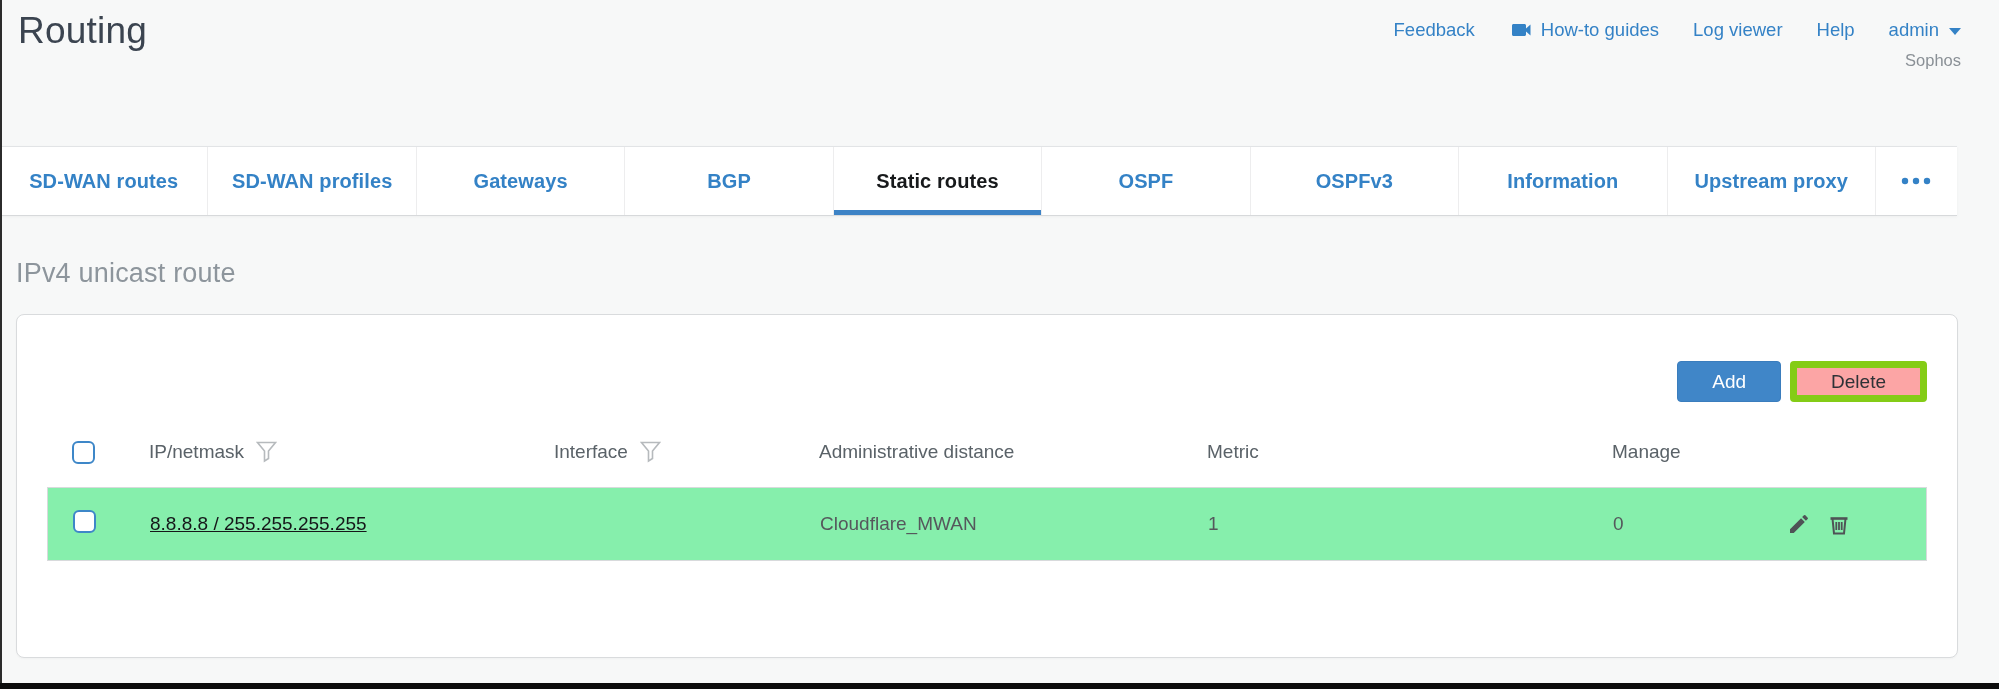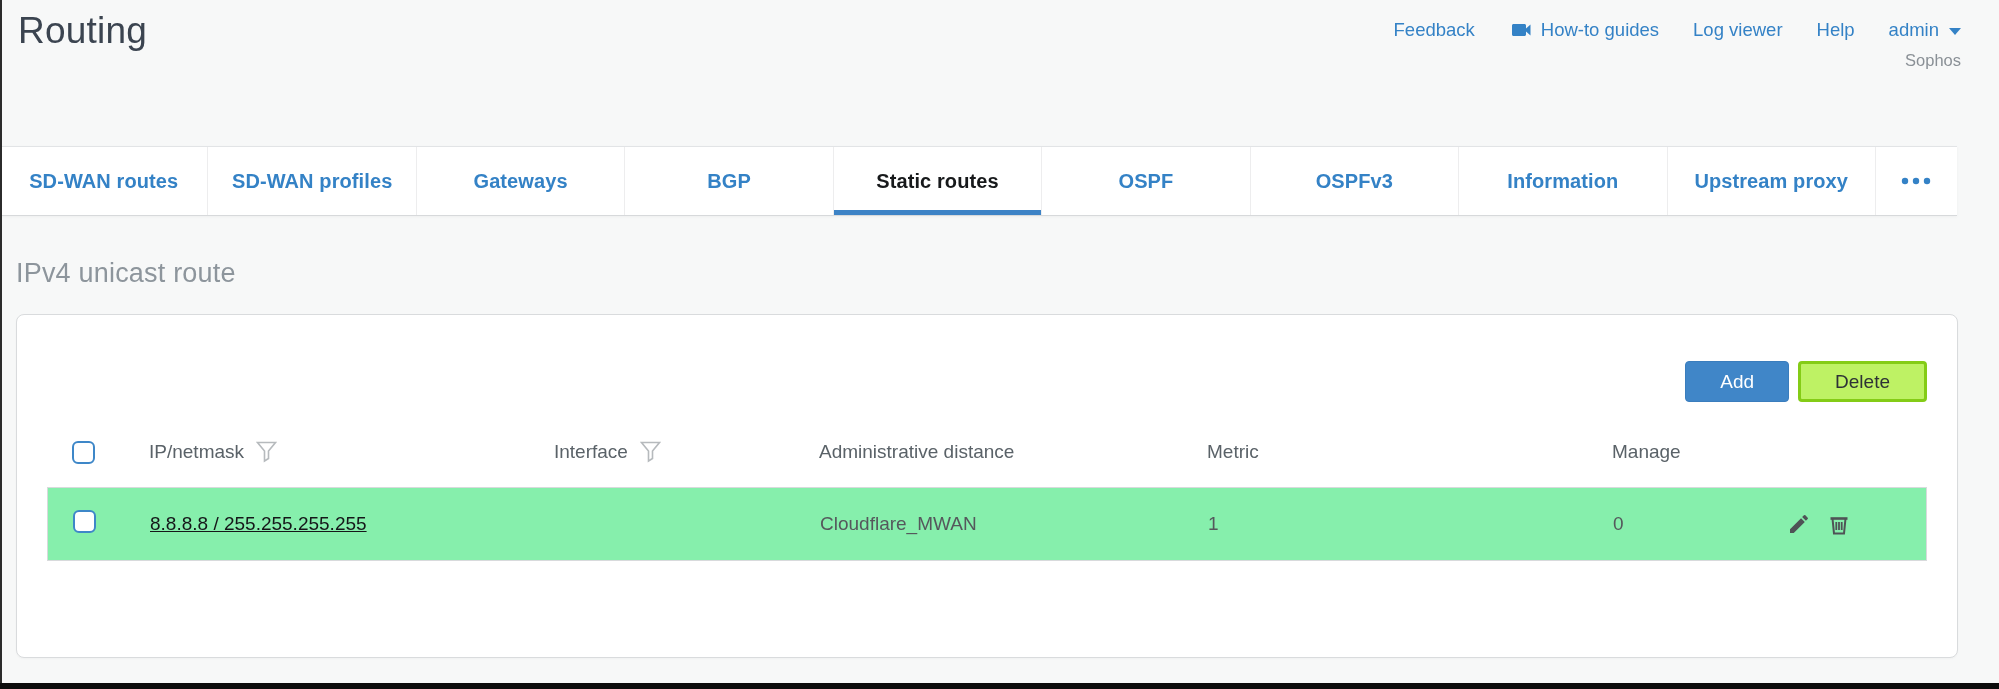--- a/index.html
+++ b/index.html
@@ -45,21 +45,21 @@
   .section-title { font-size: 27px; font-weight: 400; color: #8d959c; margin-top: 42px; letter-spacing: 0.2px; }
   .panel {
     margin-top: 25px; width: 1942px; background: #ffffff;
     border: 1px solid #d9dbdd; border-radius: 8px;
     box-shadow: 0 1px 2px rgba(0,0,0,0.03);
     padding: 46px 30px 96px 30px;
   }
   .actions { display: flex; justify-content: flex-end; gap: 9px; margin-bottom: 34px; }
   .btn { height: 41px; font-size: 19px; font-family: inherit; border-radius: 4px; cursor: pointer; padding: 0 34px; }
   .btn-primary { background: #4086c8; border: 1px solid #3a7dbd; color: #ffffff; }
-  .btn-secondary { background: #bef264; border: 3px solid #84cc16; color: #2e3236; }
+  .btn-secondary { background: #fca5a5; border: 7px solid #84cc16; color: #2e3236; }
 
   .row-grid { display: grid; grid-template-columns: 102px 405px 265px 388px 405px 172px 1fr; align-items: center; }
   .thead { height: 32px; margin-bottom: 19px; color: #5a6268; font-size: 19px; }
   .thead .col { display: flex; align-items: center; gap: 12px; }
   .trow { height: 74px; border: 1px solid #d8dadc; background: #86efac; font-size: 19px; color: #55585c; }
   .cb-cell { padding-left: 25px; }
   .checkbox { display: inline-block; width: 23px; height: 23px; border: 2.5px solid #3e87c8; border-radius: 6px; background: #ffffff; cursor: pointer; }
   .ip-link { color: #151719; font-weight: 500; text-decoration: underline; cursor: pointer; }
   .manage-cell { display: flex; align-items: center; gap: 12px; }
   .icon-btn { background: none; border: none; cursor: pointer; padding: 2px; line-height: 0; }

